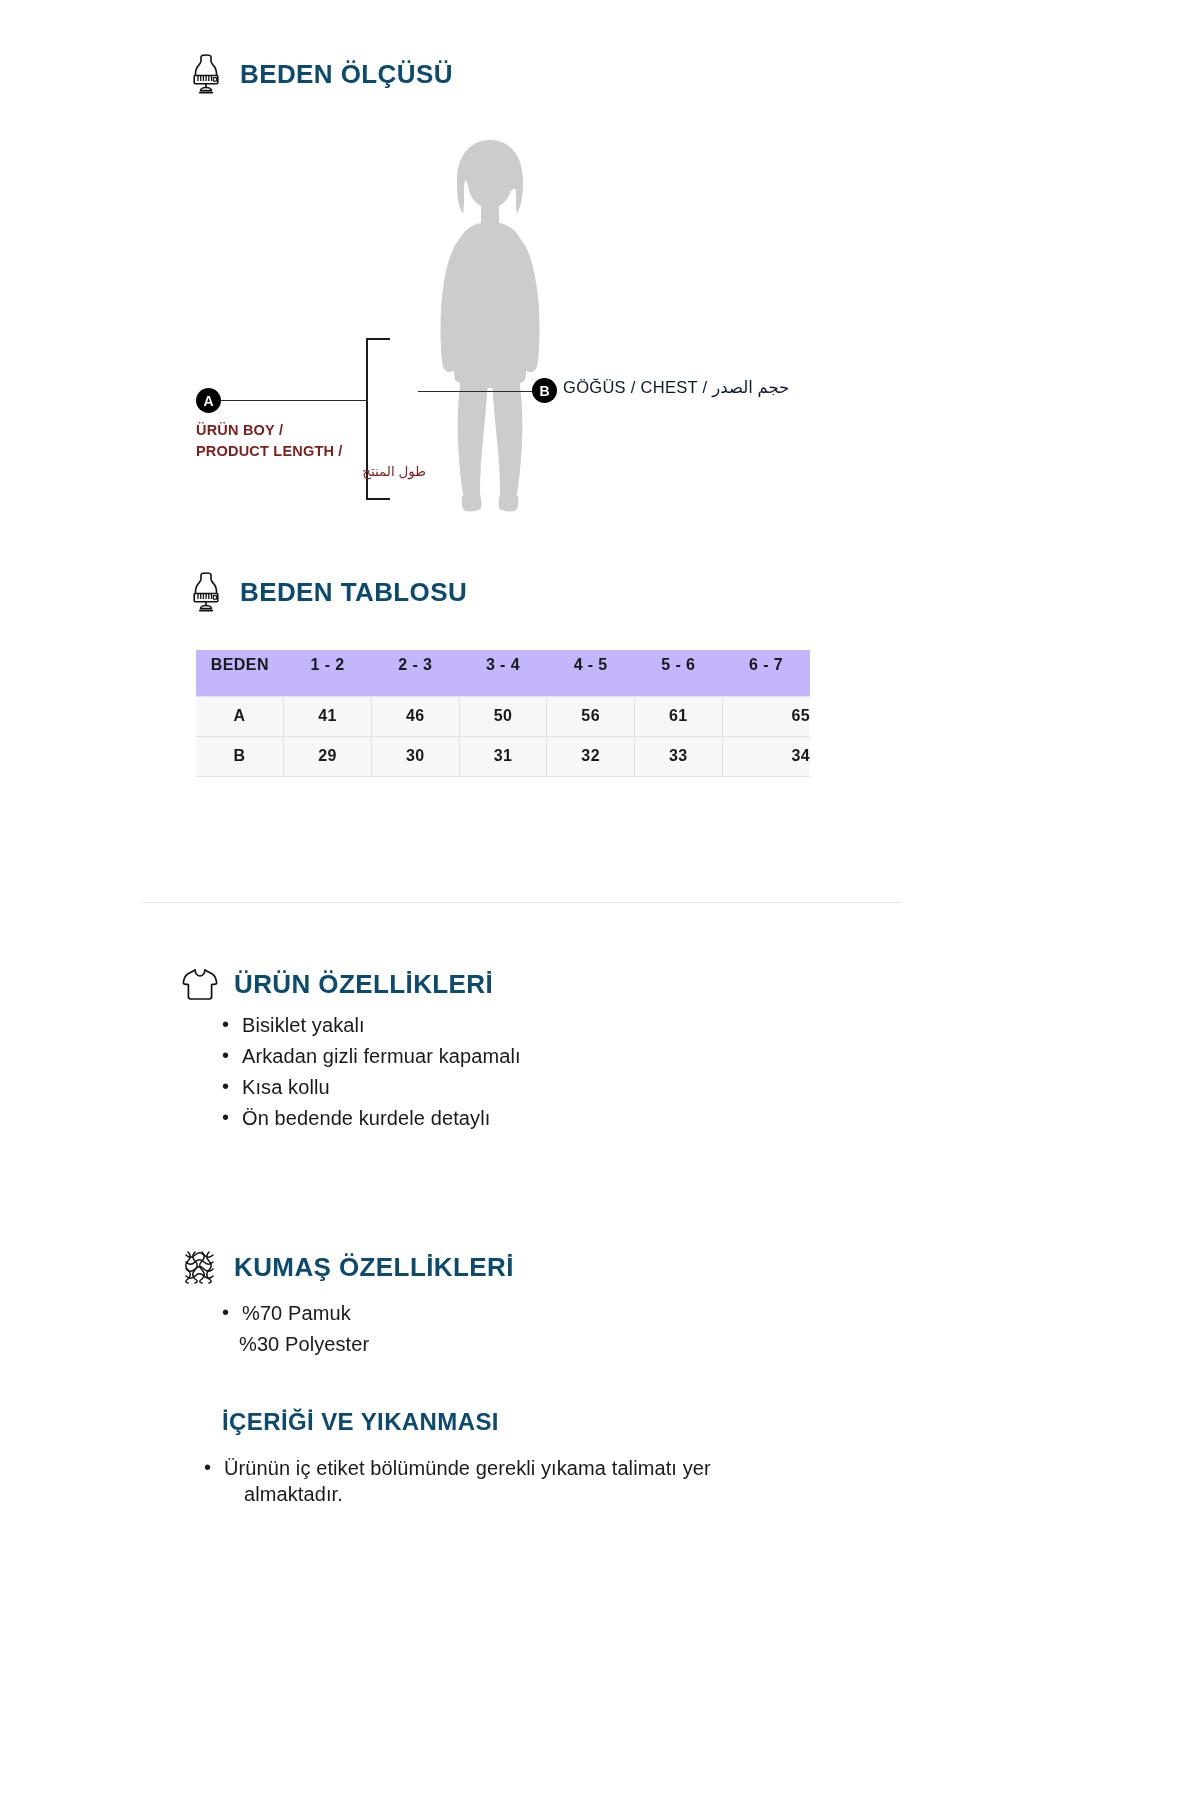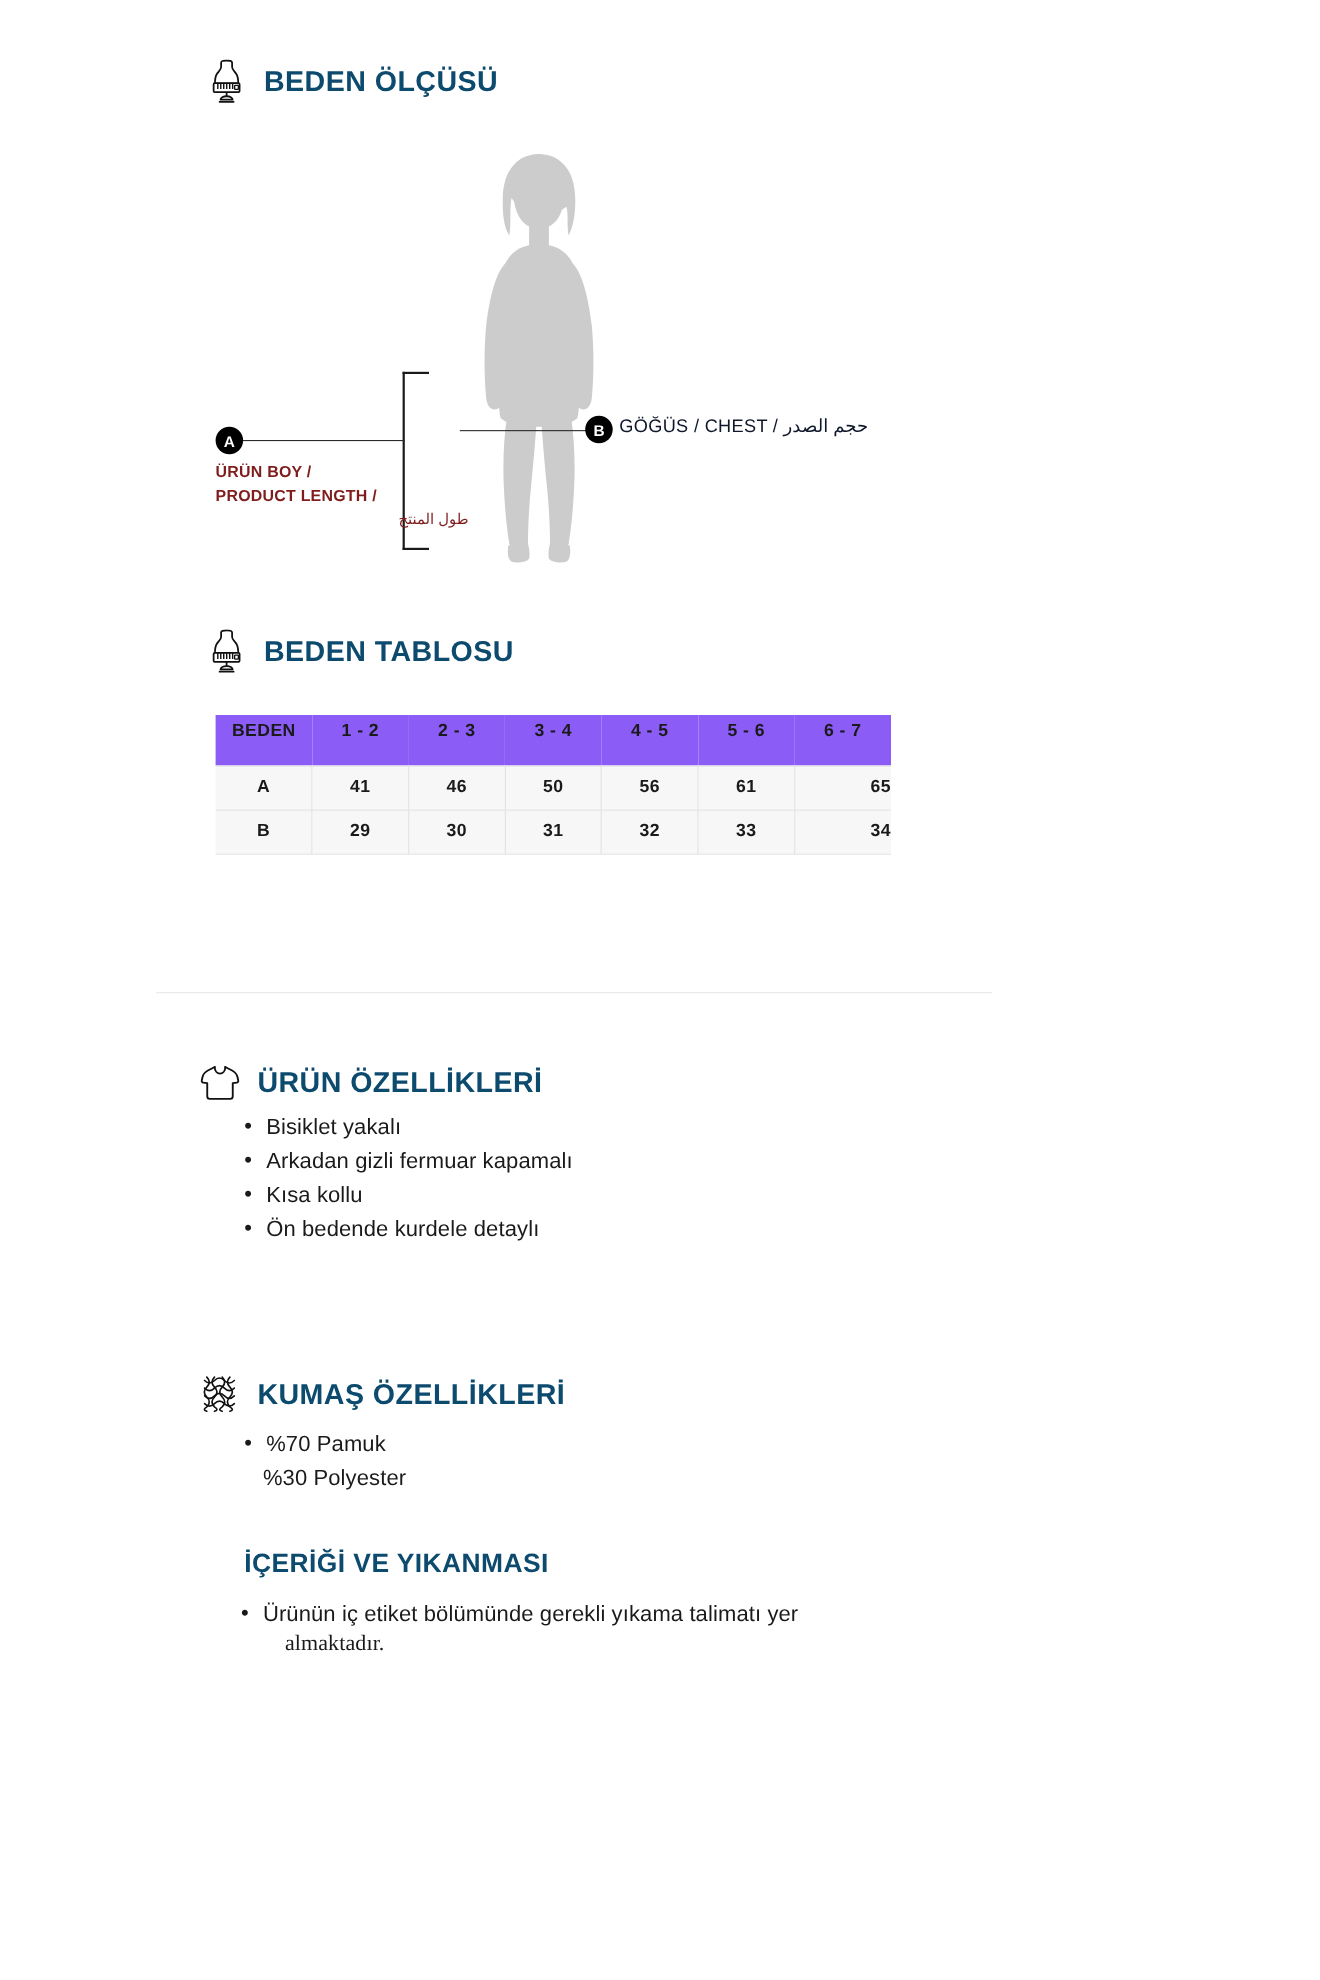--- a/index.html
+++ b/index.html
@@ -165,21 +165,21 @@
   table.size-table td {
     text-align: center;
     font-size: 16px;
     font-weight: 700;
     color: #1a1a1a;
     padding: 0;
     height: 40px;
     letter-spacing: 0.4px;
   }
   table.size-table thead th {
-    background: #8b5cf6;
+    background: #c4b5fd;
     border: none;
     padding-bottom: 16px;
     height: 46px;
     vertical-align: middle;
   }
   table.size-table tbody td {
     background: #f7f7f7;
     border: 1px solid #e3e3e3;
     font-weight: 600;
   }
@@ -235,21 +235,21 @@
 
   
   #washing-head {
     position: absolute;
     left: 222px;
     top: 1408px;
   }
   #washing-head .head-title { font-size: 24px; text-align: right; }
   #washing-list {
     position: absolute;
-    left: 219px;
+    left: 204px;
     top: 1455px;
     width: 640px;
   }
 
   ul.bullets {
     list-style: none;
     margin: 0;
     padding: 0;
   }
   ul.bullets li {
@@ -265,21 +265,21 @@
   ul.bullets li::before {
     content: "\2022";
     position: absolute;
     left: 0;
     top: -1px;
     font-size: 20px;
     line-height: 1.30;
     color: #1a1a1a;
   }
   ul.bullets li.nobullet::before { content: ""; }
-  .w-indent { padding-left: 20px; display: block; font-family: Liberation Serif, serif; }
+  .w-indent { padding-left: 20px; display: block; }
 </style>
 </head>
 <body>
 
 <div class="page">
 
   <div class="section-head" id="size-measure-head">
     <span class="head-icon">
       <svg width="32" height="40" viewBox="0 0 32 40" fill="none" xmlns="http://www.w3.org/2000/svg">
         <path d="M11 3 C11 1.6 12.6 1 16 1 C19.4 1 21 1.6 21 3 L21 7 C21 9.5 23.5 11 25 13.5 C26.3 15.7 26.6 18.5 26.6 22 L5.4 22 C5.4 18.5 5.7 15.7 7 13.5 C8.5 11 11 9.5 11 7 Z" stroke="#111" stroke-width="1.6" stroke-linejoin="round" fill="#fff"></path>

